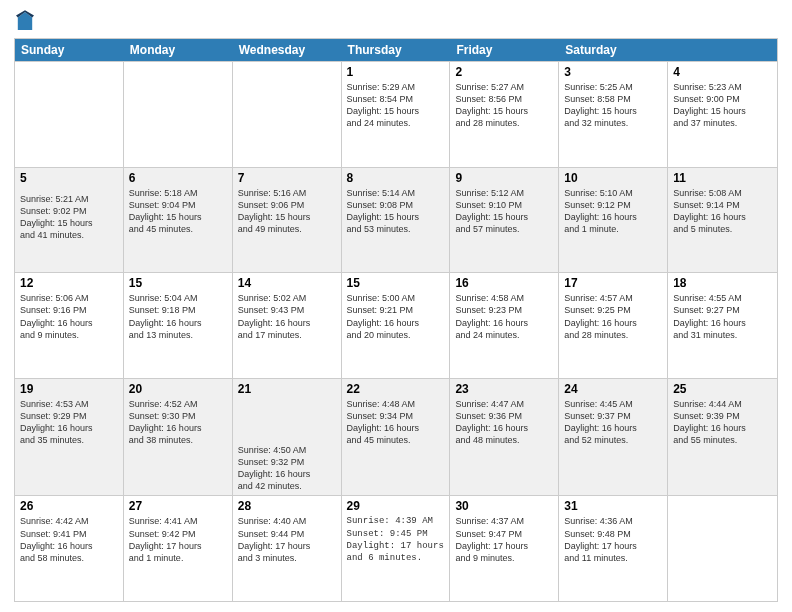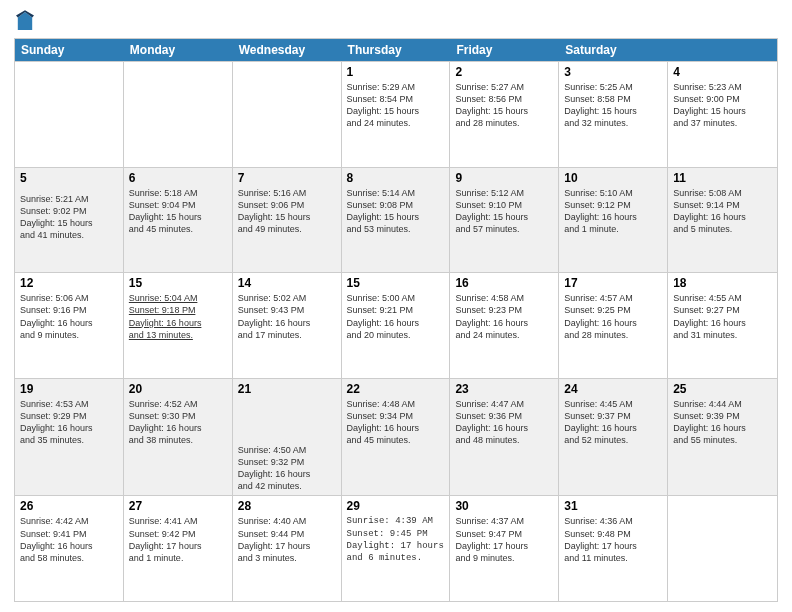--- a/index.html
+++ b/index.html
@@ -221,21 +221,21 @@
         <div class="cal-week">
           <div class="cal-cell">
             <span class="day-num">12</span>
             <div class="cell-info" style="white-space: pre-line;">Sunrise: 5:06 AM
 Sunset: 9:16 PM
 Daylight: 16 hours
 and 9 minutes.</div>
           </div>
           <div class="cal-cell">
             <span class="day-num">15</span>
-            <div class="cell-info" style="white-space: pre-line; text-decoration: underline;">Sunrise: 5:04 AM
+            <div class="cell-info" style="white-space: pre-line;">Sunrise: 5:04 AM
 Sunset: 9:18 PM
 Daylight: 16 hours
 and 13 minutes.</div>
           </div>
           <div class="cal-cell">
             <span class="day-num">14</span>
             <div class="cell-info" style="white-space: pre-line;">Sunrise: 5:02 AM
 Sunset: 9:43 PM
 Daylight: 16 hours
 and 17 minutes.</div>

